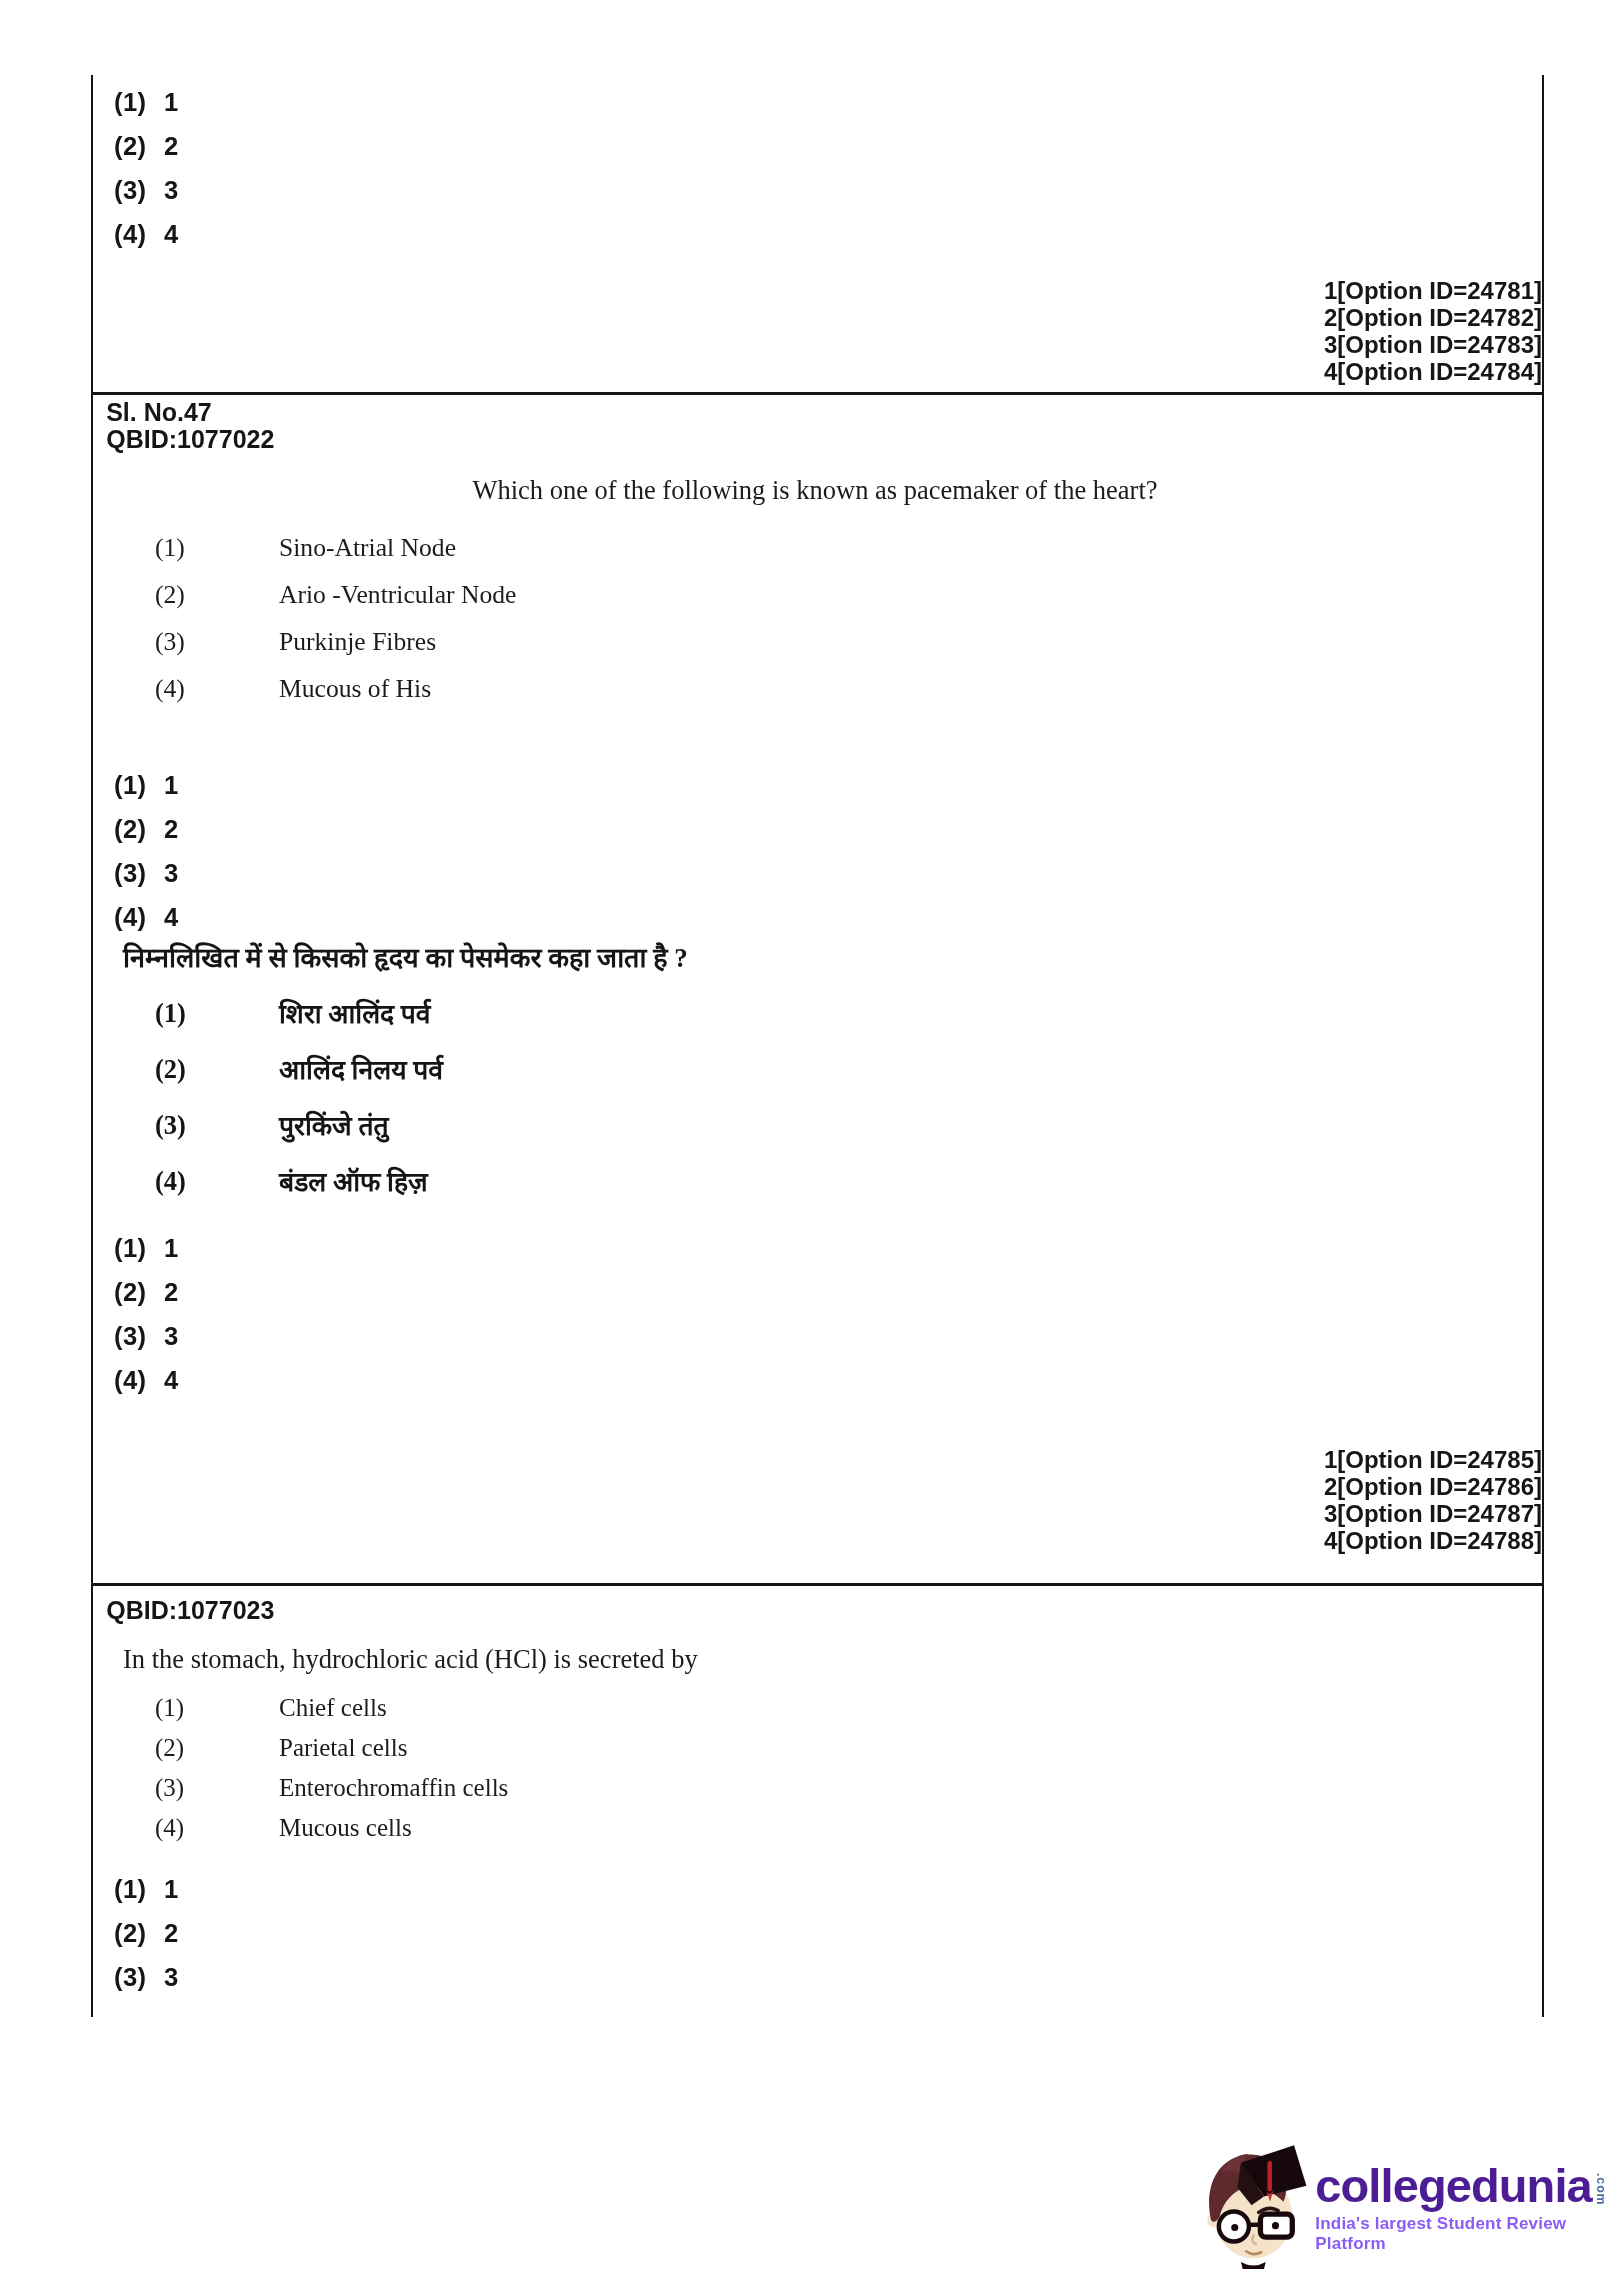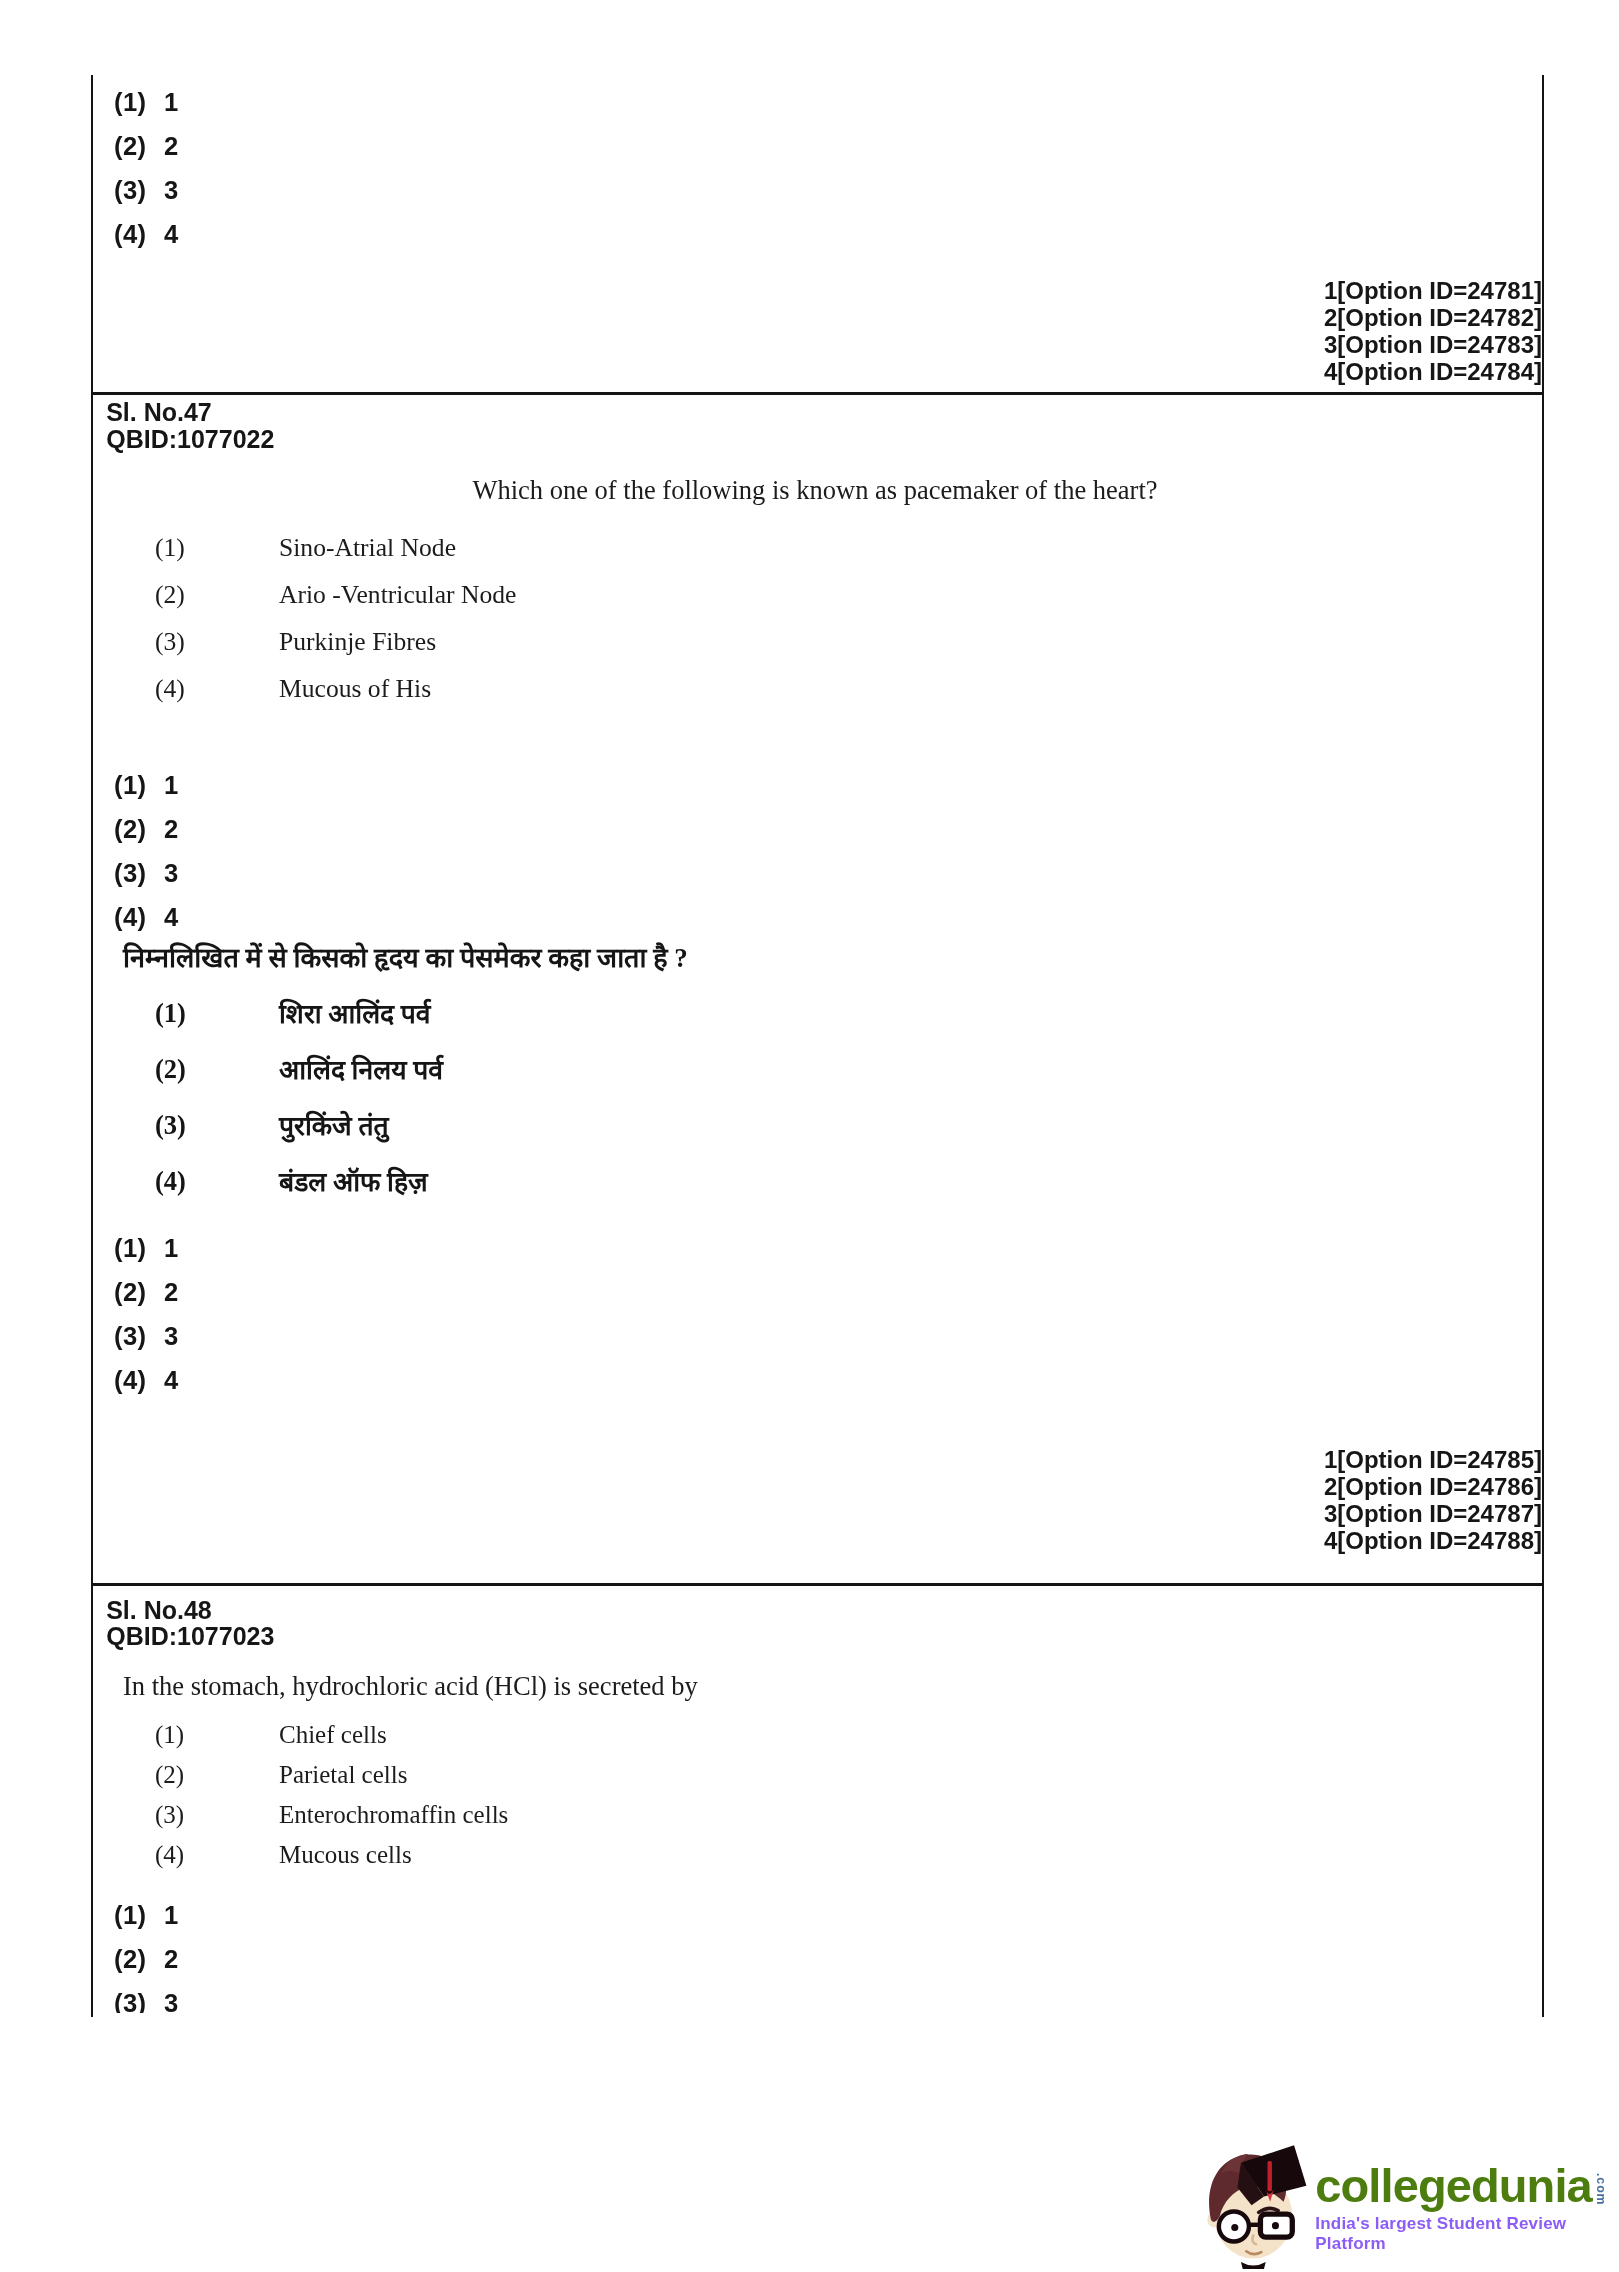--- a/index.html
+++ b/index.html
@@ -63,21 +63,21 @@
   
   .footer-logo {
     position:absolute; left:1202px; top:2131px; width:406px; height:139px;
     display:flex; align-items:flex-start; cursor:pointer;
   }
   .mascot { width:108px; height:138px; flex:0 0 108px; }
   .brand-text { margin-left:5.3px; margin-top:30px; }
   .brand-row { display:flex; align-items:flex-start; }
   .brand-name {
     font-weight:700; font-size:47px; line-height:49px; letter-spacing:-0.9px;
-    color:#4d7c0f;
+    color:#4c1d95;
   }
   .dotcom {
     writing-mode:vertical-rl; font-weight:700; font-size:12.4px; color:#4a6fa3;
     margin-left:1.8px; margin-top:12.4px; letter-spacing:0.9px;
   }
   .tagline {
     margin-top:3.5px; font-weight:700; font-size:17px; color:#8b5cf6;
     letter-spacing:0.2px;
   }
 </style>
@@ -200,21 +200,20 @@
 
       <div class="opt-ids">
         <div>1[Option ID=24785]</div>
         <div>2[Option ID=24786]</div>
         <div>3[Option ID=24787]</div>
         <div>4[Option ID=24788]</div>
       </div>
     </section>
 
     <section class="sec sec3">
-      <div class="sl">Sl. No.48</div>
       <div class="qbid">QBID:1077023</div>
 
       <div class="q-en">In the stomach, hydrochloric acid (HCl) is secreted by</div>
 
       <div class="serif-opts en">
         <div class="serif-opt">
           <span class="lbl">(1)</span>
           <span>Chief cells</span>
         </div>
         <div class="serif-opt">

